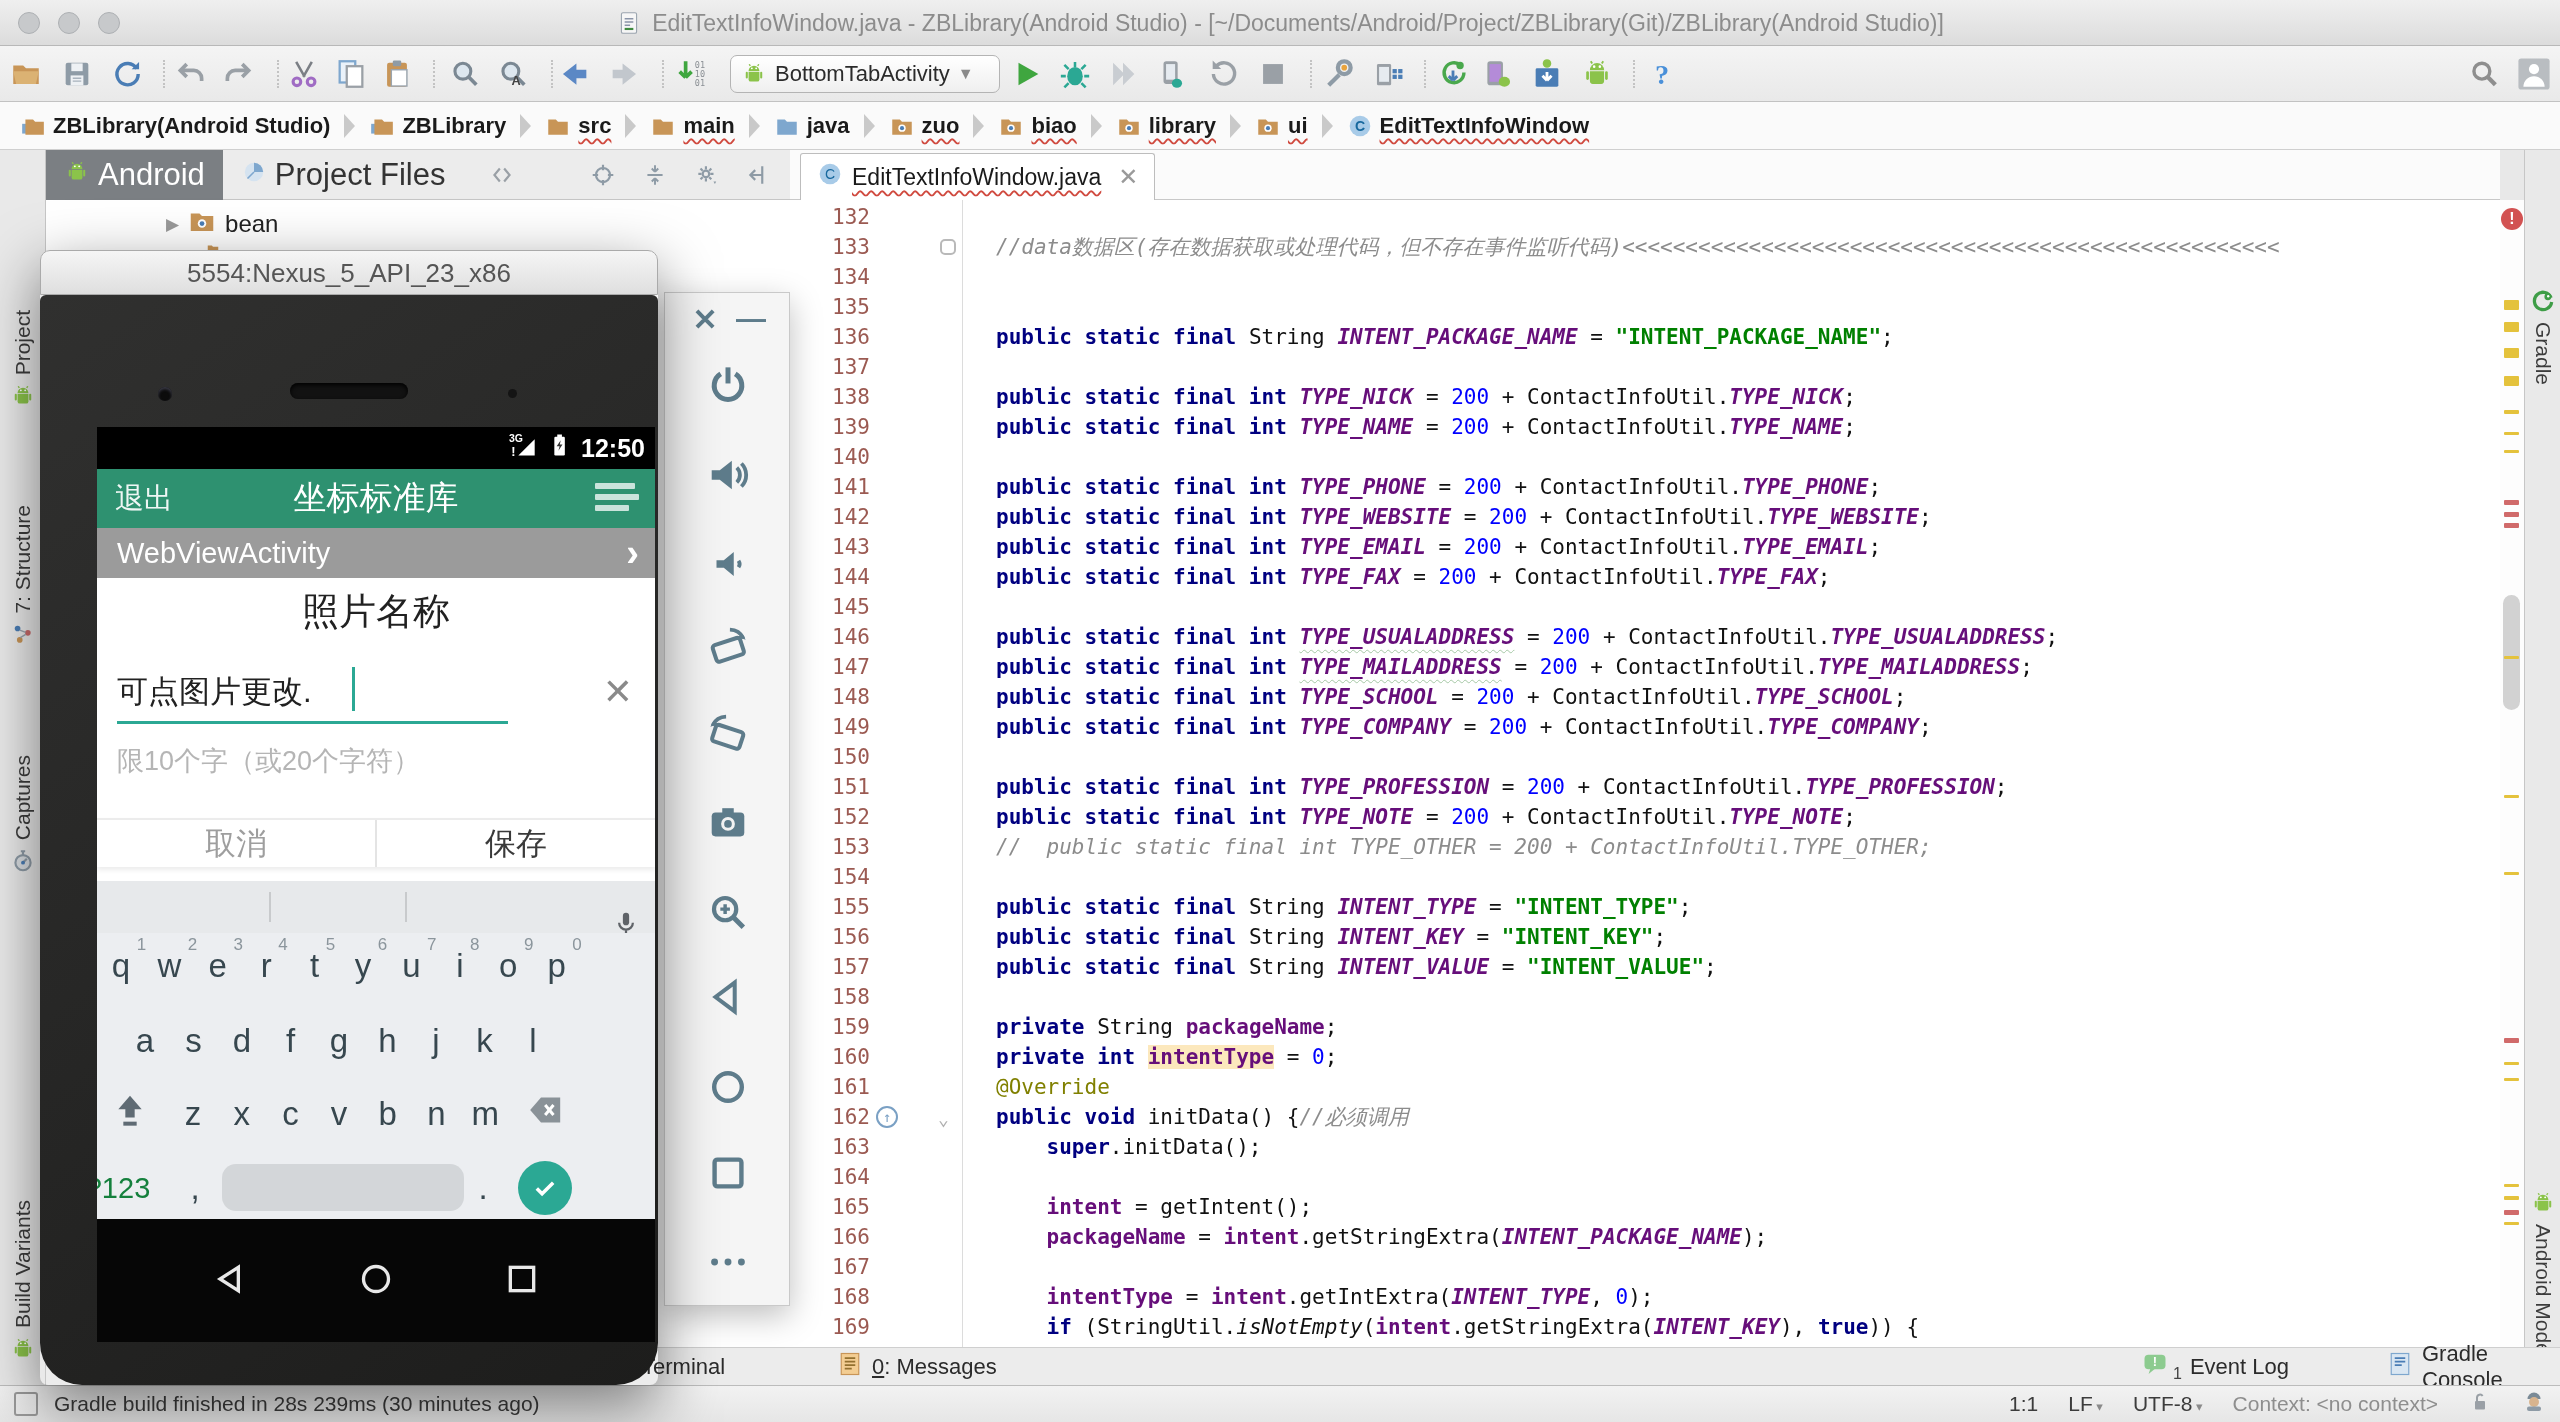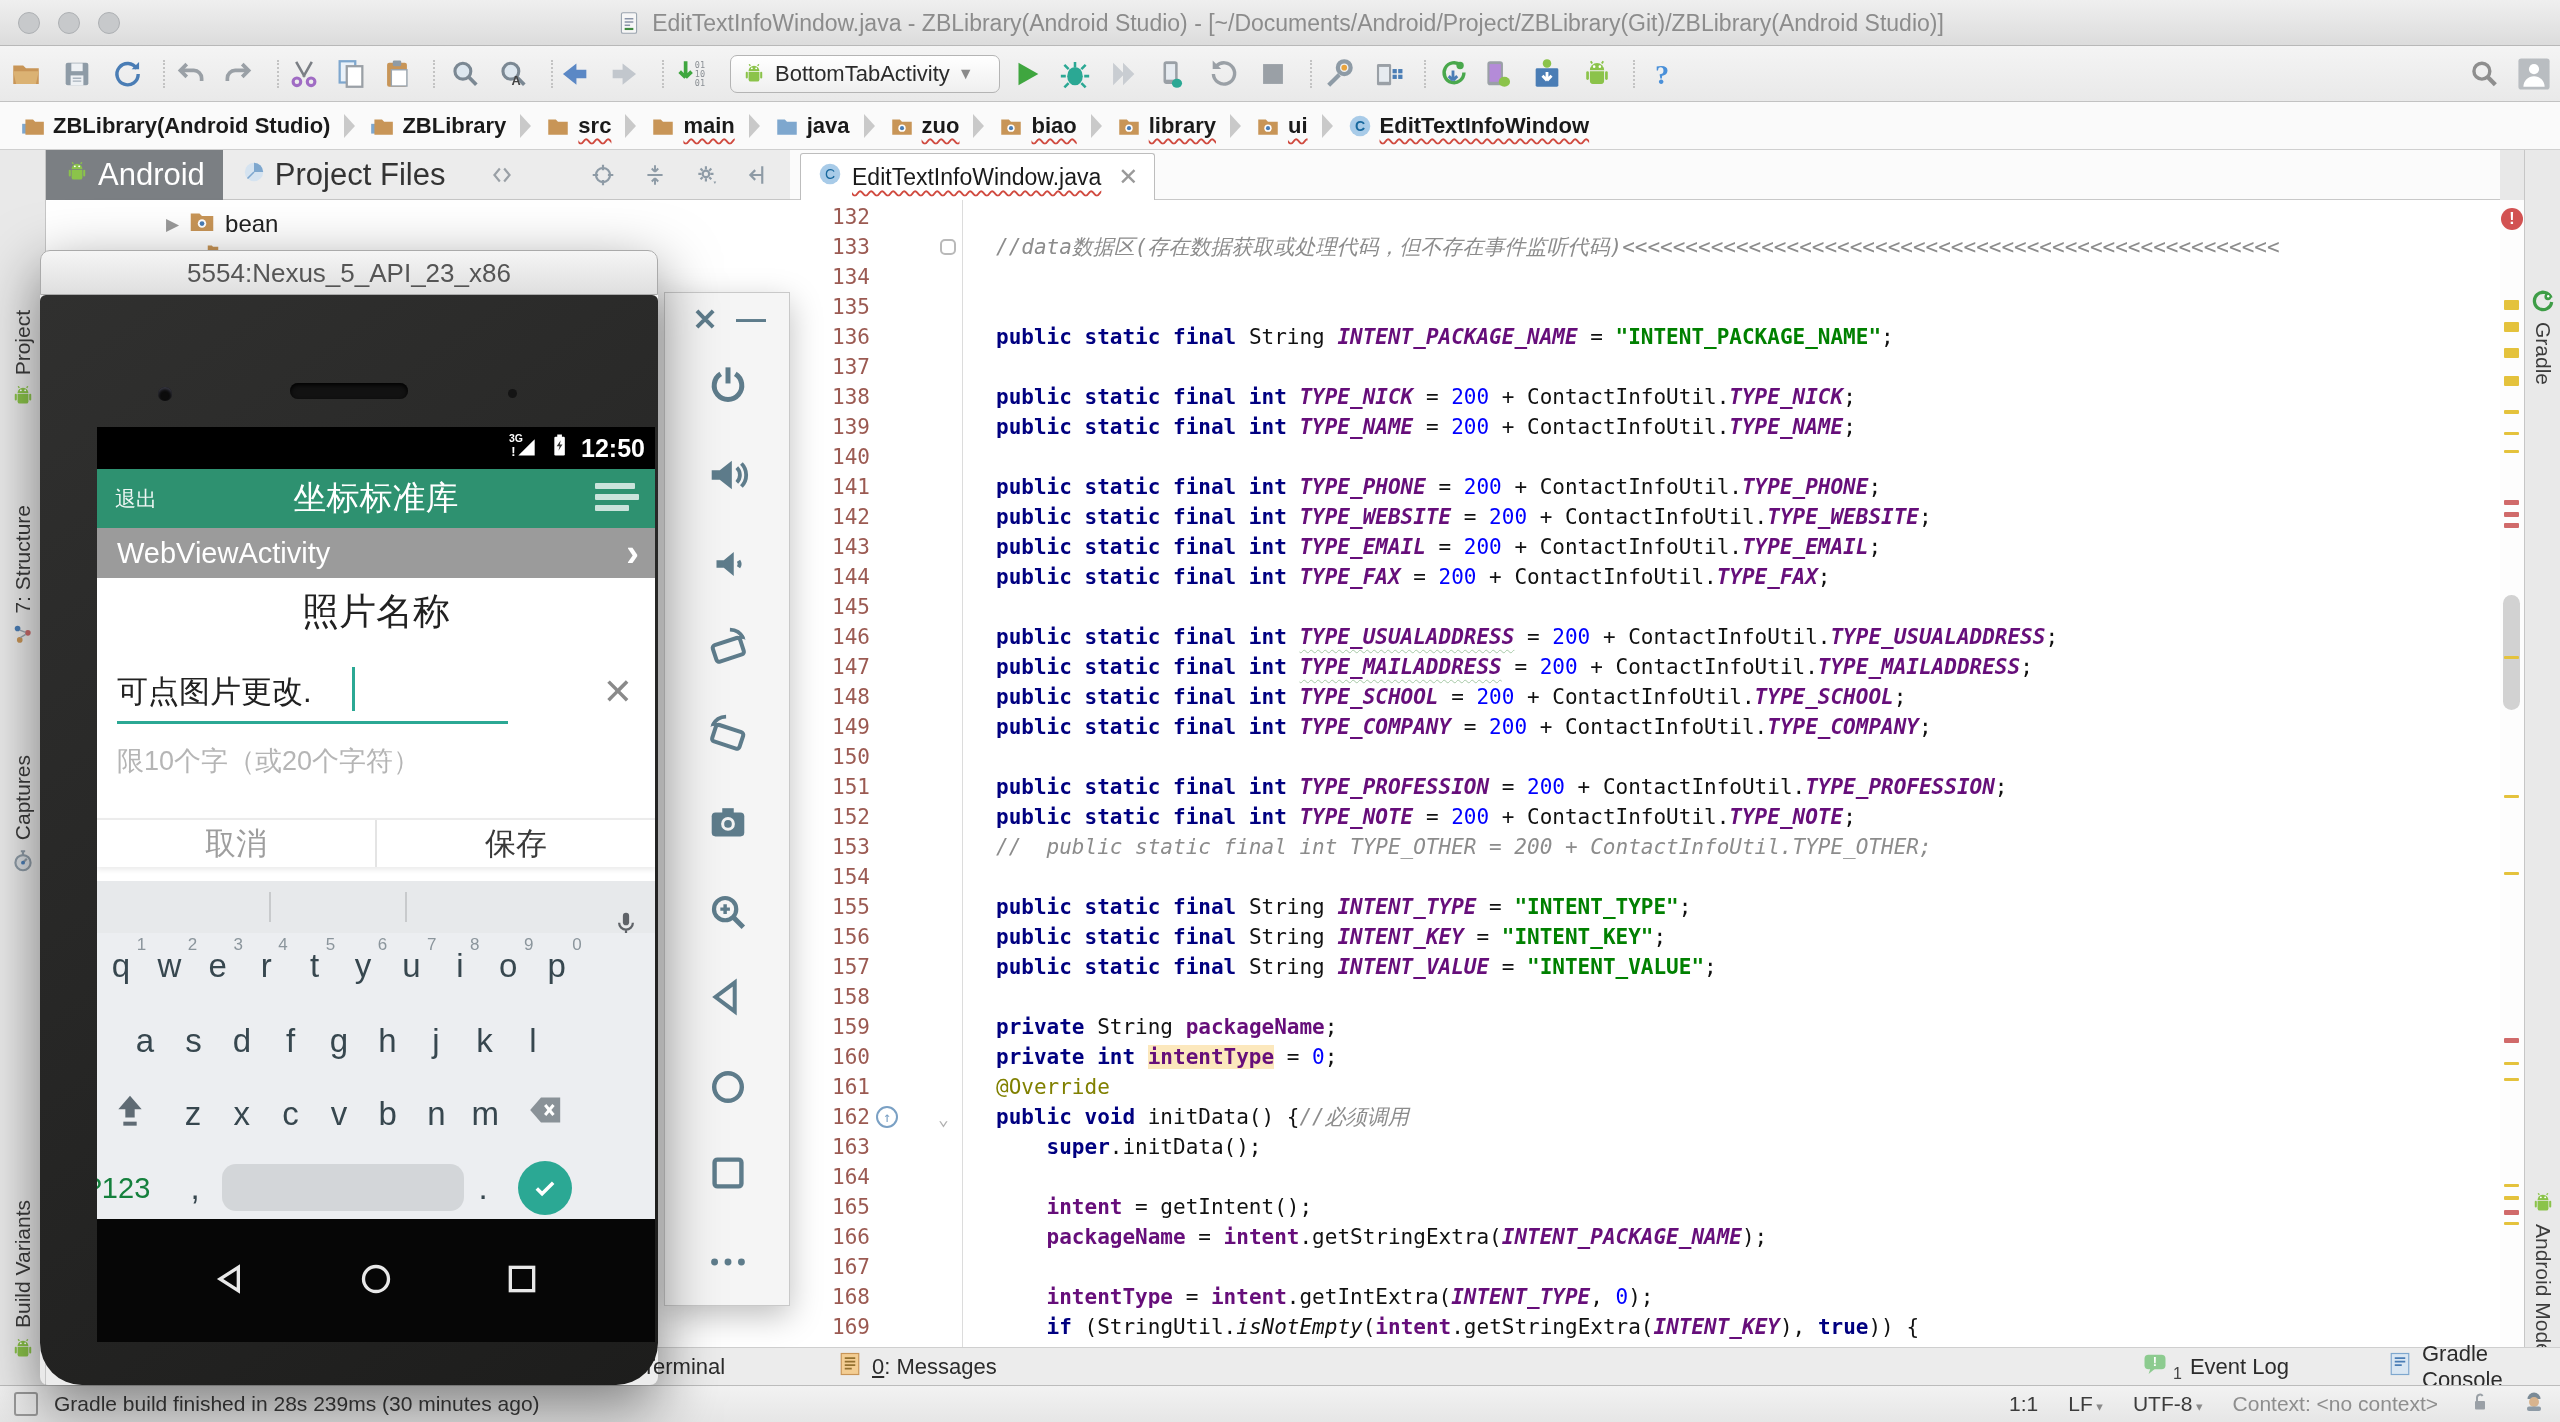--- a/index.html
+++ b/index.html
@@ -145,21 +145,21 @@
   .speaker { position:absolute; left:250px; top:88px; width:118px; height:16px; border-radius:8px;
     background:#121212; box-shadow:inset 0 2px 4px #000; }
   .bdot2 { position:absolute; left:468px; top:94px; width:9px; height:9px; border-radius:50%; background:#141414; }
 
   .screen { position:absolute; left:57px; top:125px; width:558px; height:915px; background:#fff; overflow:hidden;margin-top:7px; }
   .p-status { position:absolute; left:0; top:0; width:100%; height:42px; background:#000; color:#fff;
     display:flex; align-items:center; justify-content:flex-end; gap:8px; padding-right:10px;
     font-size:25px; font-weight:bold; }
   .p-status svg { height:28px; }
   .p-appbar { position:absolute; left:0; top:42px; width:100%; height:59px; display:flex; align-items:center; }
-  .p-appbar .left { position:absolute; left:18px; font-size:21px; color:rgba(255,255,255,.92); }
+  .p-appbar .left { position:absolute; left:18px; font-size:29px; color:rgba(255,255,255,.92); }
   .p-appbar .ttl { width:100%; text-align:center; font-size:33px; color:#fff; }
   .menu-ic { position:absolute; right:16px; top:14px; width:44px; }
   .menu-ic div { height:6px; margin-bottom:5px; background:rgba(255,255,255,.75); border-radius:1px; }
   .menu-ic div:nth-child(1){ width:40px; } .menu-ic div:nth-child(2){ width:44px; } .menu-ic div:nth-child(3){ width:34px; }
   .p-listrow { position:absolute; left:0; top:101px; width:100%; height:50px; background:#9b9b9b;
     color:#fff; font-size:29px; display:flex; align-items:center; padding:0 16px 0 20px; }
   .p-listrow .chev { margin-left:auto; font-size:38px; font-weight:bold; }
   .p-dlg-title { position:absolute; left:0; top:160px; width:100%; text-align:center; font-size:37px; color:#212121; }
   .p-input-text { position:absolute; left:20px; top:244px; font-size:31px; color:#212121; }
   .p-cursor { position:absolute; left:255px; top:240px; width:3px; height:44px; }

